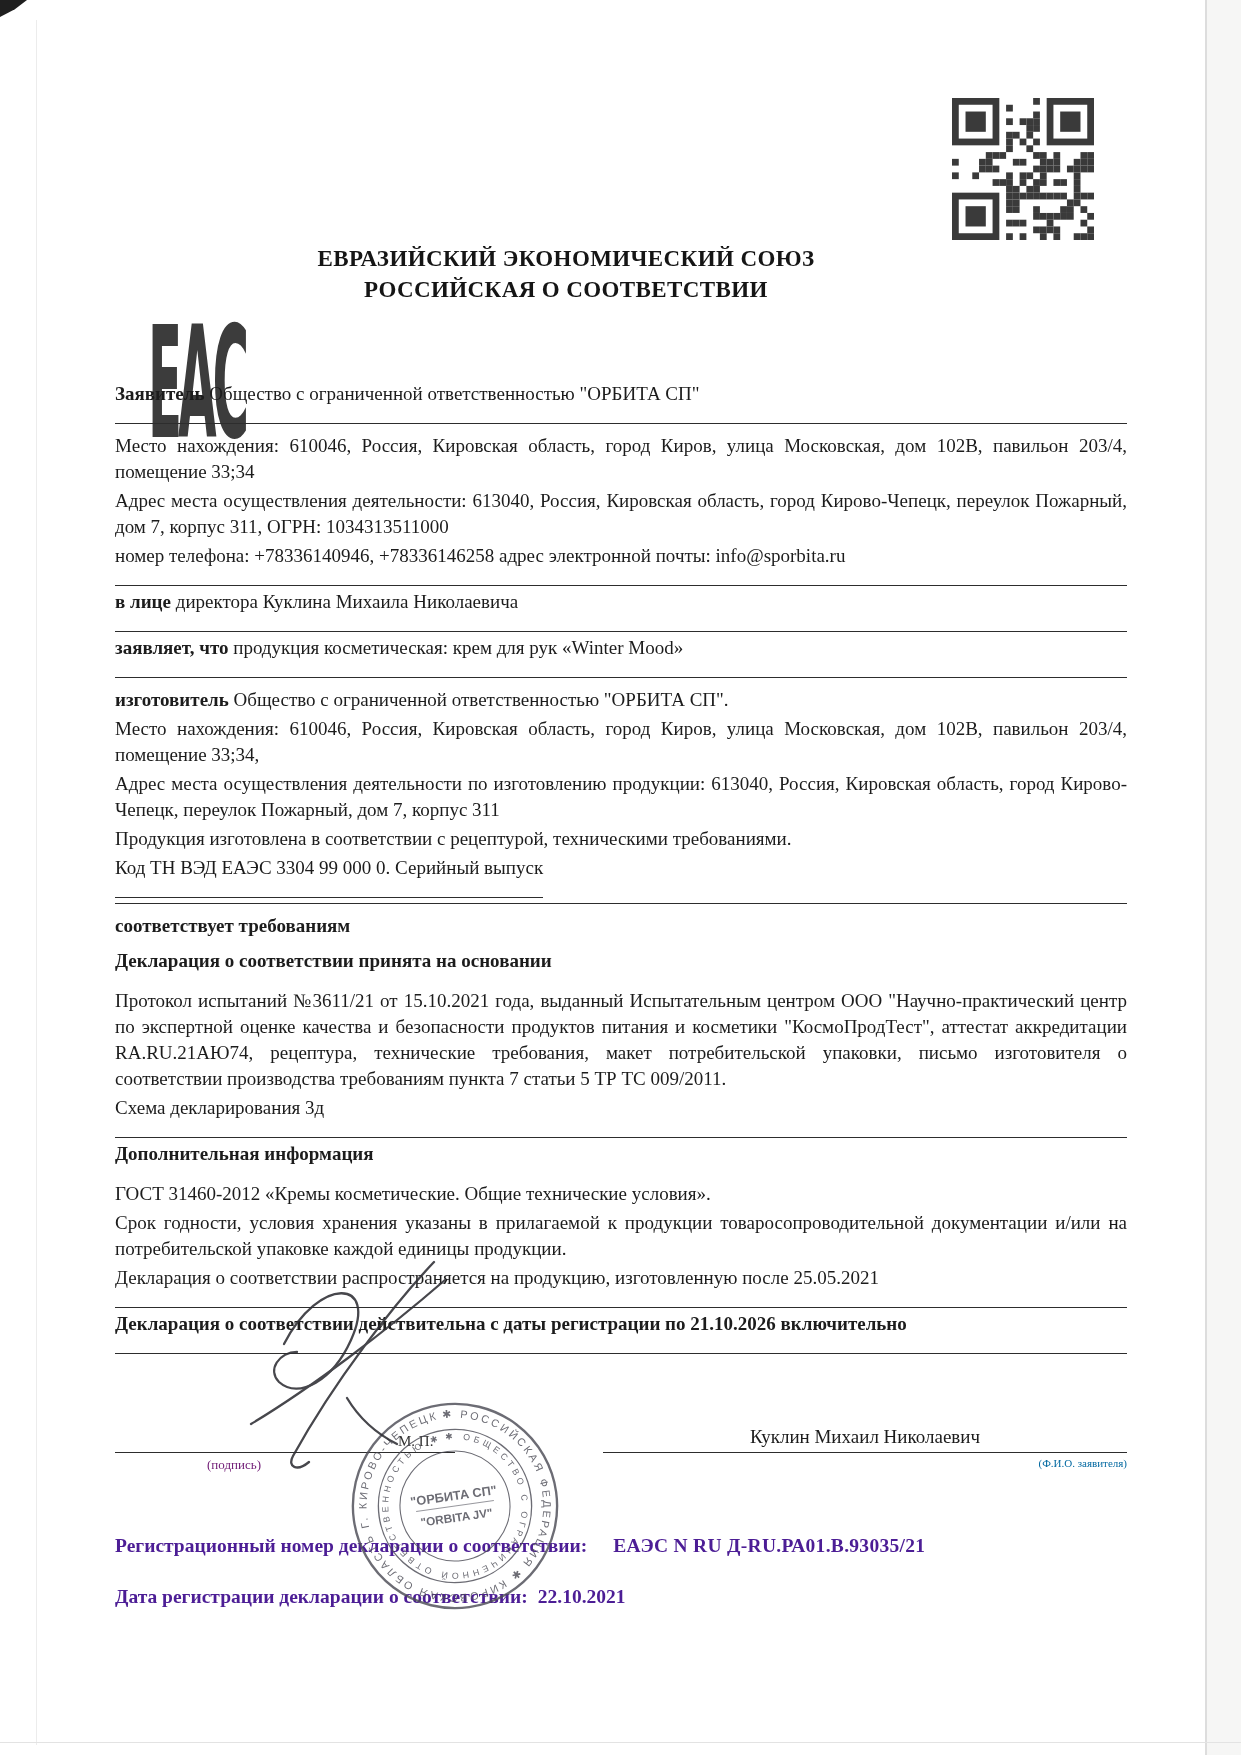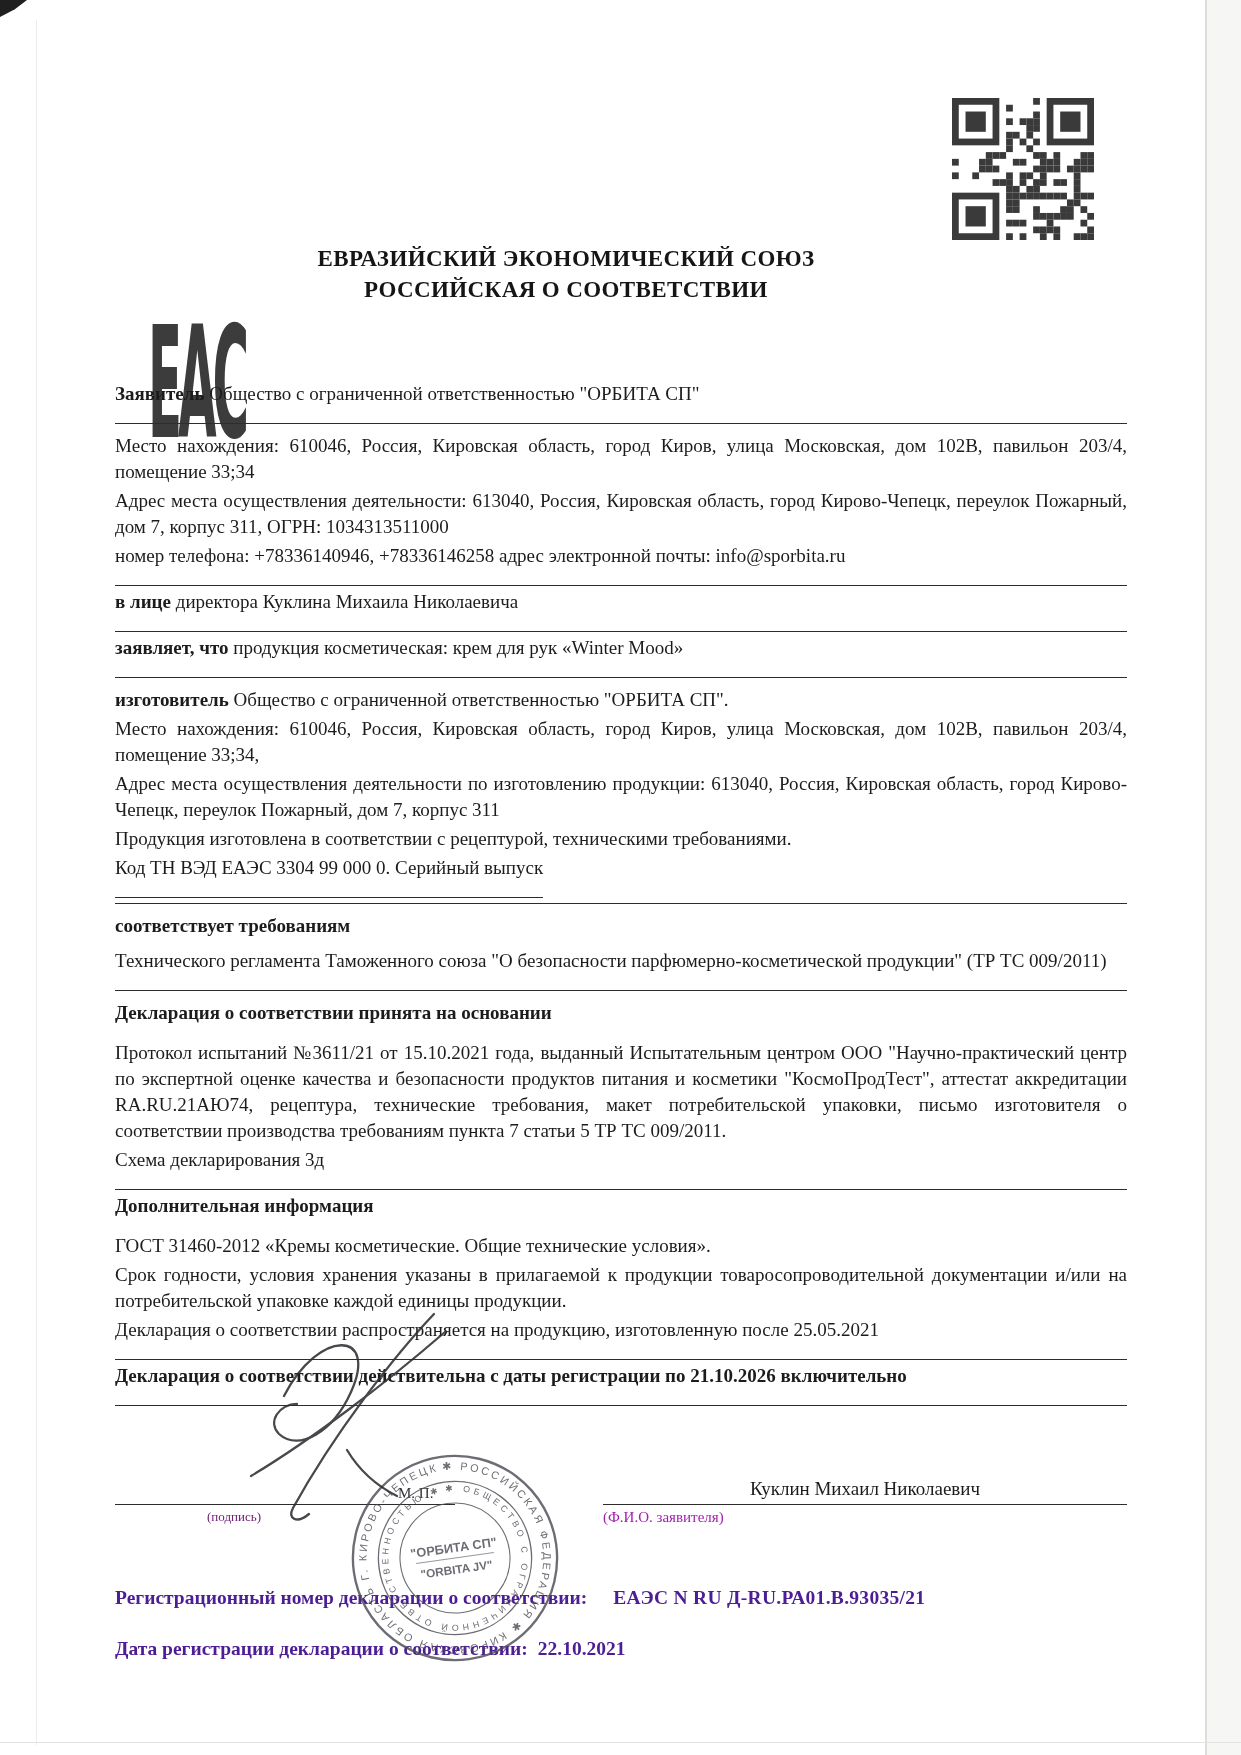--- a/index.html
+++ b/index.html
@@ -39,21 +39,21 @@
   .gap-lg{margin-top:14px;}
   .gap-md{margin-top:9px;}
 
   
   .sig-block{position:relative;height:92px;margin-top:46px;}
   .sig-line-left{position:absolute;left:0;top:52px;width:340px;border-bottom:1.5px solid #2d2d2d;}
   .sig-caption{position:absolute;left:92px;top:57px;font-size:13px;color:#701a75;}
   .mp{position:absolute;left:283px;top:33px;font-size:15px;color:#333;}
   .fio{position:absolute;left:488px;top:26px;width:524px;text-align:center;font-size:19px;}
   .sig-line-right{position:absolute;left:488px;top:52px;width:524px;border-bottom:1.5px solid #2d2d2d;}
-  .fio-caption{position:absolute;left:488px;top:57px;width:524px;text-align:left;font-size:15px;color:#a21caf;}
+  .fio-caption{position:absolute;left:488px;top:57px;width:524px;text-align:right;font-size:11px;color:#0369a1;}
 
   .signature-svg{position:absolute;left:112px;top:-152px;width:262px;height:228px;z-index:3;}
   .stamp-svg{position:absolute;left:232px;top:-2px;width:216px;height:216px;z-index:2;opacity:.82;}
 
   .reg-row{font-size:19.5px;line-height:27px;font-weight:bold;margin-top:24px;color:#4c1d95;}
   .reg-row .reg-value{margin-left:26px;letter-spacing:.3px;}
   .reg-row .reg-date{margin-left:10px;}
 </style>
 </head>
 <body>
@@ -234,21 +234,20 @@
 
     <div class="row">
       <span class="u-inline">Код ТН ВЭД ЕАЭС 3304 99 000 0. Серийный выпуск</span>
     </div>
     <div class="rule"></div>
 
     <div class="row gap-md">
       <b>соответствует требованиям</b>
     </div>
 
-    <div class="para ruled gap-md">Технического регламента Таможенного союза "О безопасности парфюмерно-косметической продукции" (ТР ТС 009/2011)</div>
 
     <div class="row gap-md">
       <b>Декларация о соответствии принята на основании</b>
     </div>
 
     <div class="para gap-lg">Протокол испытаний №3611/21 от 15.10.2021 года, выданный Испытательным центром ООО "Научно-практический центр по экспертной оценке качества и безопасности продуктов питания и косметики "КосмоПродТест", аттестат аккредитации RA.RU.21АЮ74, рецептура, технические требования, макет потребительской упаковки, письмо изготовителя о соответствии производства требованиям пункта 7 статьи 5 ТР ТС 009/2011.</div>
     <div class="row ruled">Схема декларирования 3д</div>
 
     <div class="row">
       <b>Дополнительная информация</b>

